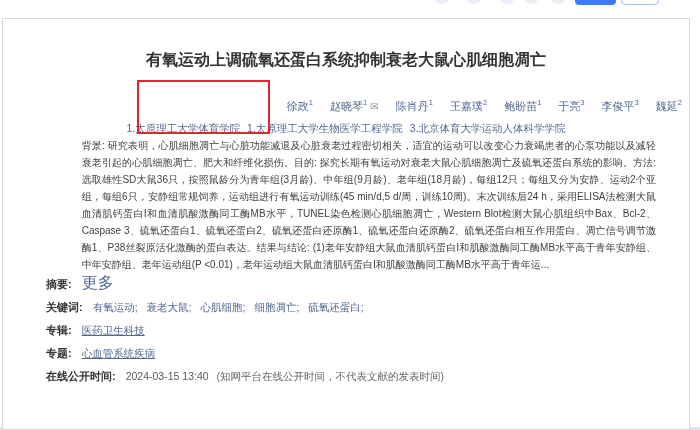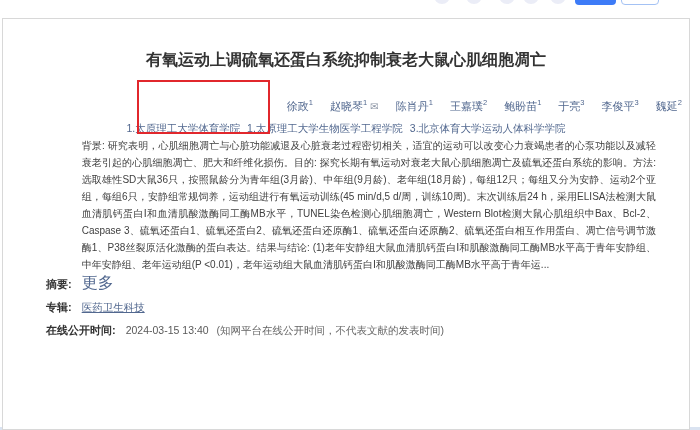--- a/index.html
+++ b/index.html
@@ -97,27 +97,37 @@
 
     <div class="row">
       <span class="label">摘要:</span>
       <span class="value">
         <span>背景: 研究表明，心肌细胞凋亡与心脏功能减退及心脏衰老过程密切相关，适宜的运动可以改变心力衰竭患者的心泵功能以及减轻衰老引起的心肌细胞凋亡、肥大和纤维化损伤。目的: 探究长期有氧运动对衰老大鼠心肌细胞凋亡及硫氧还蛋白系统的影响。方法: 选取雄性SD大鼠36只，按照鼠龄分为青年组(3月龄)、中年组(9月龄)、老年组(18月龄)，每组12只；每组又分为安静、运动2个亚组，每组6只，安静组常规饲养，运动组进行有氧运动训练(45 min/d,5 d/周，训练10周)。末次训练后24 h，采用ELISA法检测大鼠血清肌钙蛋白Ⅰ和血清肌酸激酶同工酶MB水平，TUNEL染色检测心肌细胞凋亡，Western Blot检测大鼠心肌组织中Bax、Bcl-2、Caspase 3、硫氧还蛋白1、硫氧还蛋白2、硫氧还蛋白还原酶1、硫氧还蛋白还原酶2、硫氧还蛋白相互作用蛋白、凋亡信号调节激酶1、P38丝裂原活化激酶的蛋白表达。结果与结论: (1)老年安静组大鼠血清肌钙蛋白Ⅰ和肌酸激酶同工酶MB水平高于青年安静组、中年安静组、老年运动组(P &lt;0.01)，老年运动组大鼠血清肌钙蛋白Ⅰ和肌酸激酶同工酶MB水平高于青年运...</span>
         <br>
         <span class="more-link">更多</span>
       </span>
     </div>
 
+    <div class="row r18">
+      <span class="label">关键词:</span>
+      <span class="value">
+        
+      <span class="kw">有氧运动;</span><span class="kw">衰老大鼠;</span><span class="kw">心肌细胞;</span><span class="kw">细胞凋亡;</span><span class="kw">硫氧还蛋白;</span></span>
+    </div>
 
 
     <div class="row r18">
       <span class="label">专辑:</span>
       <span class="value"><span class="linkval">医药卫生科技</span></span>
     </div>
 
+    <div class="row r18">
+      <span class="label">专题:</span>
+      <span class="value"><span class="linkval">心血管系统疾病</span></span>
+    </div>
 
 
     <div class="row r18">
       <span class="label">在线公开时间:</span>
       <span class="value">
         <span class="grayval">2024-03-15 13:40</span>
         <span class="note">(知网平台在线公开时间，不代表文献的发表时间)</span>
       </span>
     </div>
 

